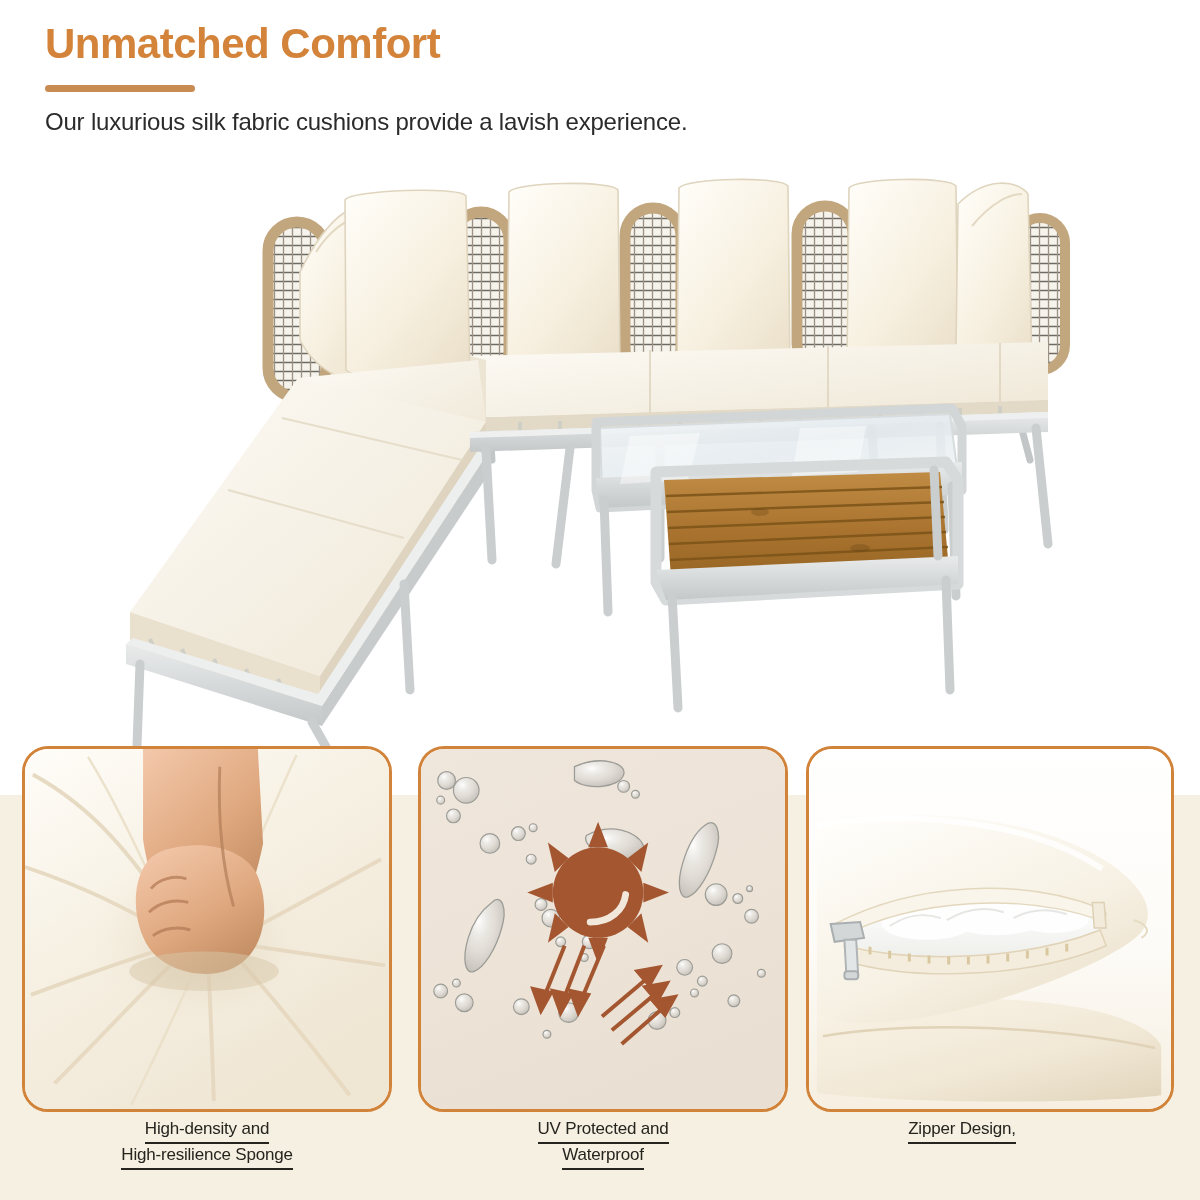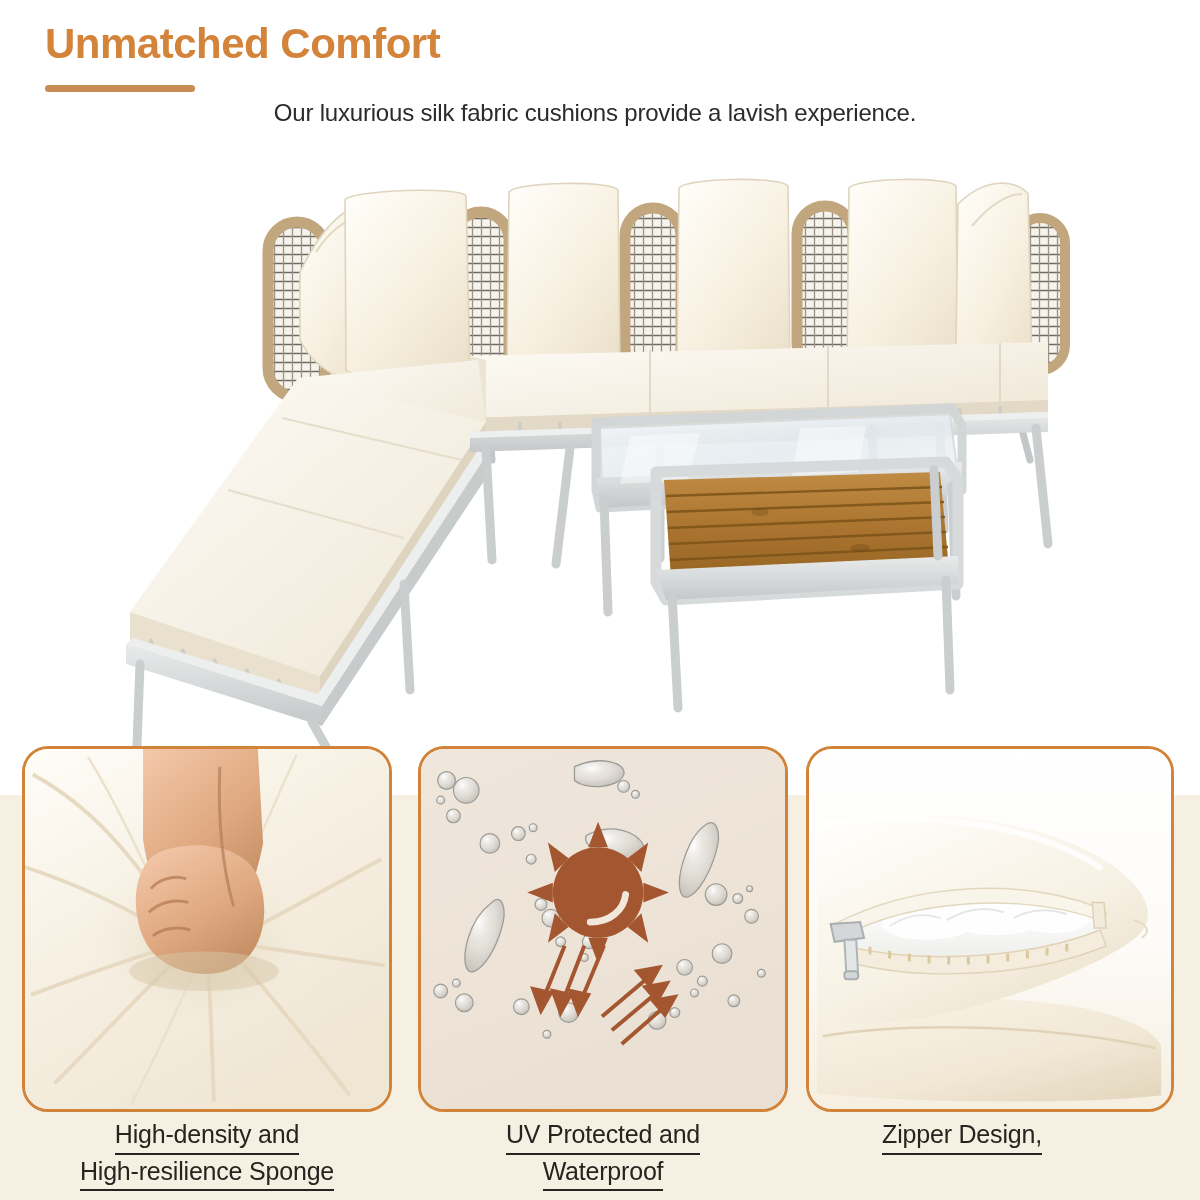--- a/index.html
+++ b/index.html
@@ -15,22 +15,22 @@
   .header { position:absolute; left:45px; top:22px; width:1100px; }
   .title {
     font-size: 42px; font-weight: bold; letter-spacing: -0.5px;
     color: #D3843A; line-height: 1.05;
   }
   .title-rule {
     width: 150px; height: 7px; border-radius: 4px;
     background: #C88B52; margin-top: 19px;
   }
   .subtitle {
-    margin-top: 7px; font-size: 24px; color: #2b2b2b;
-    letter-spacing: -0.2px; font-weight: 400; text-align: center;
+    margin-top: 16px; font-size: 24px; color: #2b2b2b;
+    letter-spacing: -0.2px; font-weight: 400;
   }
 
   
   .beige-band {
     position:absolute; left:0; top:795px; width:1200px; height:405px;
     background:#F5F0E1;
   }
 
   
   .hero { position:absolute; left:0; top:160px; width:1200px; height:600px; }
@@ -43,21 +43,21 @@
     border:3px solid #D2833A; border-radius:26px;
     background:#ffffff; overflow:hidden;
   }
   .panel.p1 { left:22px; }
   .panel.p2 { left:418px; }
   .panel.p3 { left:806px; width:368px; }
   .panel svg { display:block; width:100%; height:100%; }
 
   .caption {
     position:absolute; top:1118px; width:380px;
-    text-align:center; font-size:25px; color:#26241f;
+    text-align:center; font-size:17px; color:#26241f;
     line-height:1.34; letter-spacing:-0.2px;
   }
   .caption.c1 { left:17px; }
   .caption.c2 { left:413px; }
   .caption.c3 { left:775px; width:374px; }
   .caption .line {
     display:inline-block;
     border-bottom:2px solid #26241f;
     padding-bottom:1px;
   }

